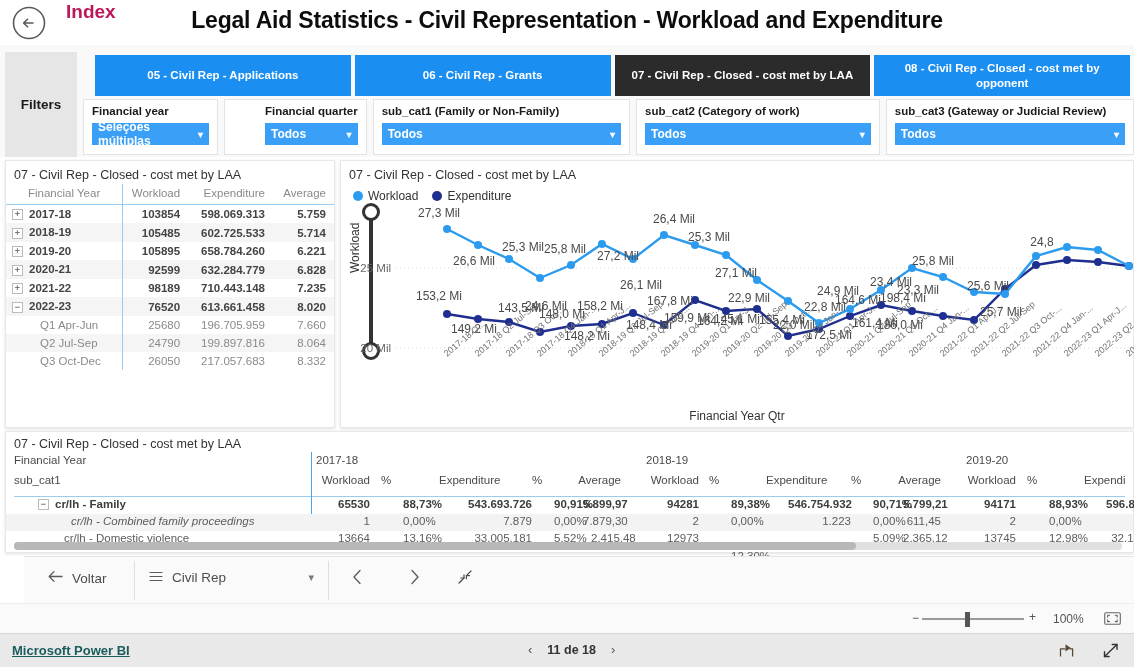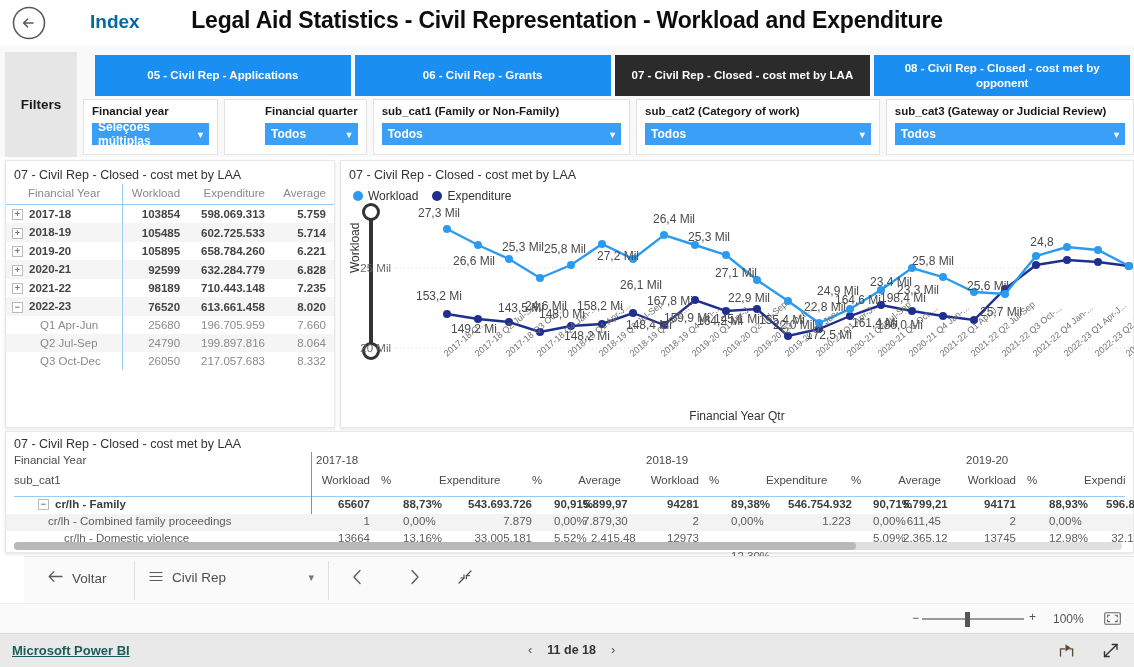--- a/index.html
+++ b/index.html
@@ -8,21 +8,21 @@
     width: 1134px; height: 667px;
     overflow: hidden;
     font-family: "Liberation Sans", sans-serif;
     background: #ffffff;
   }
   #root { position: relative; width: 1134px; height: 667px; background:#fff; }
 
   
   .header { position:absolute; left:0; top:0; width:1134px; height:45px; background:#ffffff; }
   .back-btn { position:absolute; left:11px; top:5px; width:36px; height:36px; cursor:pointer; }
-  .index-label { position:absolute; left:66px; top:11px; font-size:19px; color:#0369a1; font-weight:600;margin-left:24px; }
+  .index-label { position:absolute; left:66px; top:1px; font-size:19px; color:#be185d; font-weight:600; }
   .main-title {
     position:absolute; left:0; top:7px; width:1134px; text-align:center;
     font-size:23px; font-weight:bold; color:#0d0d0d; letter-spacing:-0.2px;
   }
 
   
   .band { position:absolute; left:0; top:45px; width:1134px; height:112px; background:#f9f9f9; }
   .filters-box {
     position:absolute; left:5px; top:52px; width:72px; height:105px;
     background:#e6e6e6;
@@ -466,36 +466,36 @@
       <div class="mx-cell mx-num" style="left:948px; top:23px; width:62px;">Workload</div>
       <div class="mx-cell" style="left:1021px; top:23px;">%</div>
       <div class="mx-cell" style="left:1078px; top:23px;">Expendi</div>
 
       <div class="mx-rule"></div>
     </div>
     <div class="mx-vrule"></div>
     <div class="mx-rows" id="mx-rows">
         <div class="mx-row bold">
           <div class="mx-cell" style="left: 10px; top: 1px;"><span class="expander">−</span>cr/lh - Family</div>
-          <div class="mx-cell mx-num" style="left: 308px; width: 56px; top: 1px;">65607</div>
+          <div class="mx-cell mx-num" style="left: 308px; width: 56px; top: 1px;">65530</div>
           <div class="mx-cell mx-num" style="left: 375px; width: 50px; top: 1px;">88,73%</div>
           <div class="mx-cell mx-num" style="left: 433px; width: 93px; top: 1px;">543.693.726</div>
           <div class="mx-cell mx-num" style="left: 526px; width: 50px; top: 1px;">90,91%</div>
           <div class="mx-cell mx-num" style="left: 555px; width: 60px; top: 1px;">5.899,97</div>
           <div class="mx-cell mx-num" style="left: 637px; width: 56px; top: 1px;">94281</div>
           <div class="mx-cell mx-num" style="left: 703px; width: 50px; top: 1px;">89,38%</div>
           <div class="mx-cell mx-num" style="left: 760px; width: 85px; top: 1px;">546.754.932</div>
           <div class="mx-cell mx-num" style="left: 845px; width: 50px; top: 1px;">90,71%</div>
           <div class="mx-cell mx-num" style="left: 875px; width: 60px; top: 1px;">5.799,21</div>
           <div class="mx-cell mx-num" style="left: 948px; width: 62px; top: 1px;">94171</div>
           <div class="mx-cell mx-num" style="left: 1021px; width: 50px; top: 1px;">88,93%</div>
           <div class="mx-cell mx-num" style="left: 1078px; width: 56px; top: 1px;">596.83</div>
         </div>
         <div class="mx-row alt">
-          <div class="mx-cell" style="left: 20px; top: 1px;">cr/lh - Combined family proceedings</div>
+          <div class="mx-cell" style="left: 43px; top: 1px; font-style: italic;">cr/lh - Combined family proceedings</div>
           <div class="mx-cell mx-num" style="left: 308px; width: 56px; top: 1px;">1</div>
           <div class="mx-cell mx-num" style="left: 375px; width: 50px; top: 1px;">0,00%</div>
           <div class="mx-cell mx-num" style="left: 433px; width: 93px; top: 1px;">7.879</div>
           <div class="mx-cell mx-num" style="left: 526px; width: 50px; top: 1px;">0,00%</div>
           <div class="mx-cell mx-num" style="left: 555px; width: 60px; top: 1px;">7.879,30</div>
           <div class="mx-cell mx-num" style="left: 637px; width: 56px; top: 1px;">2</div>
           <div class="mx-cell mx-num" style="left: 703px; width: 50px; top: 1px;">0,00%</div>
           <div class="mx-cell mx-num" style="left: 760px; width: 85px; top: 1px;">1.223</div>
           <div class="mx-cell mx-num" style="left: 845px; width: 50px; top: 1px;">0,00%</div>
           <div class="mx-cell mx-num" style="left: 875px; width: 60px; top: 1px;">611,45</div>

